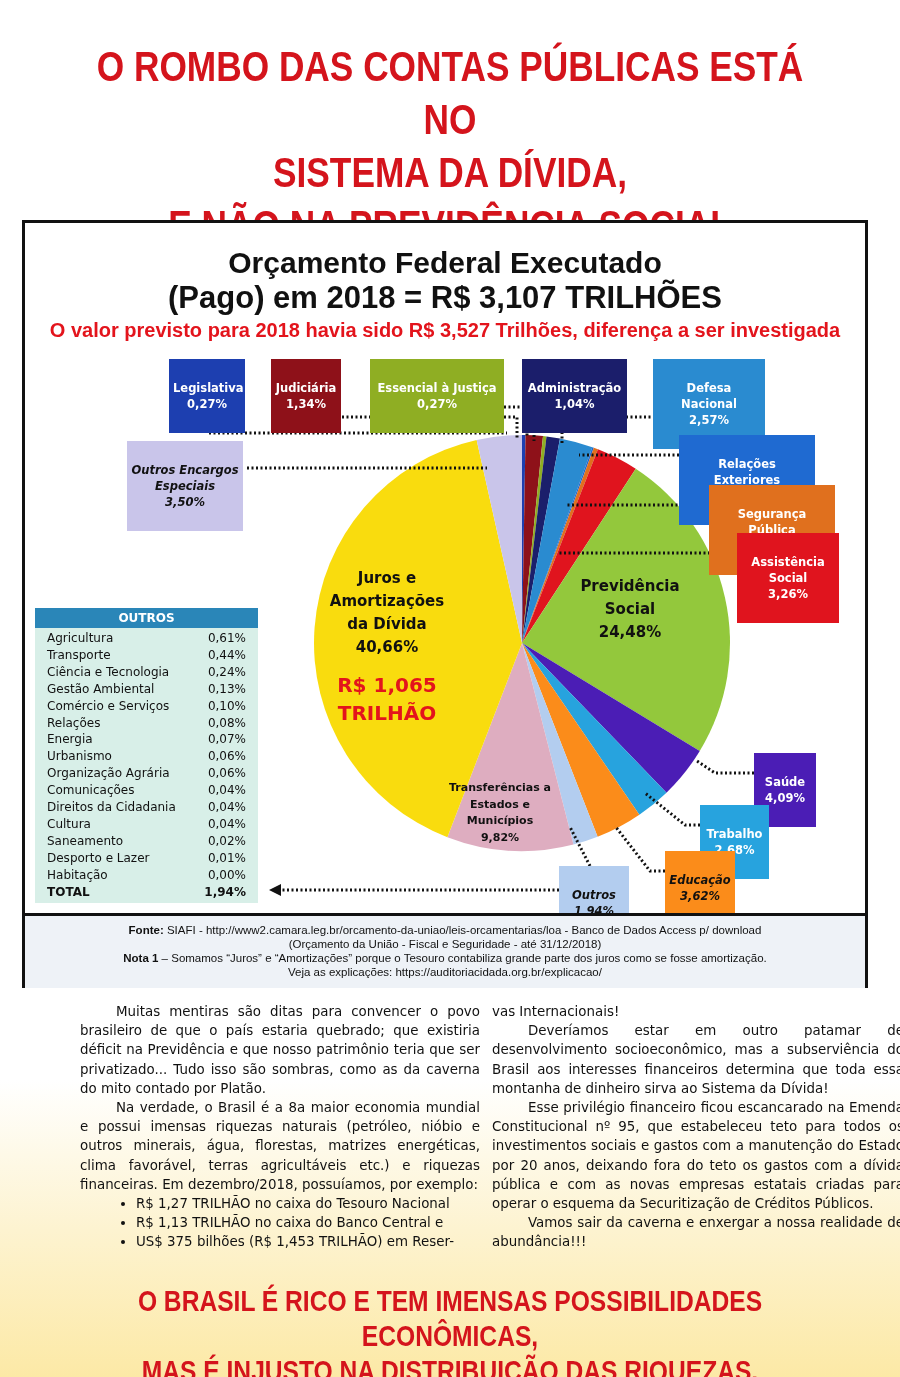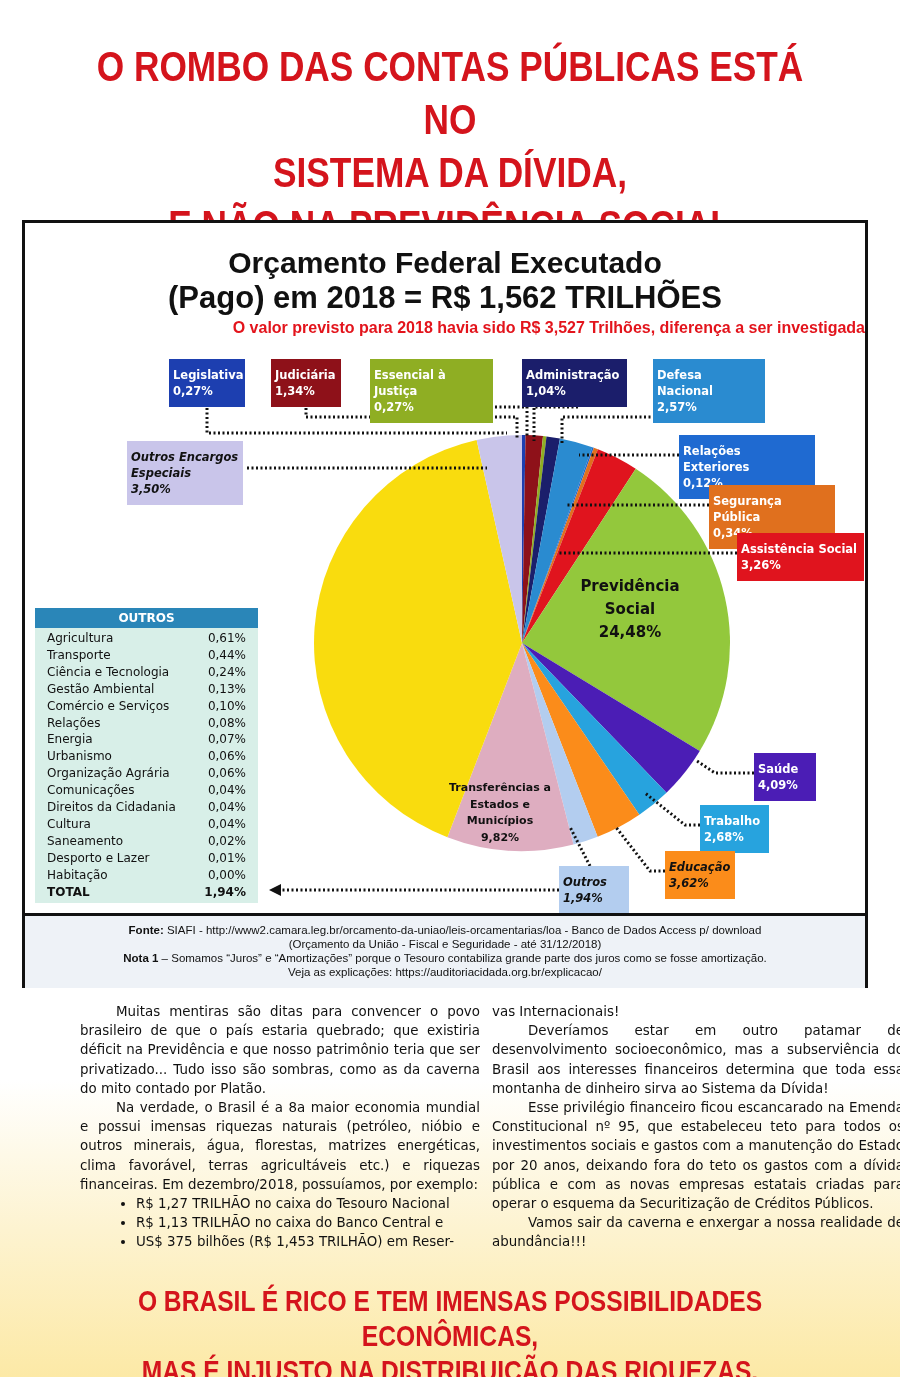--- a/index.html
+++ b/index.html
@@ -5,25 +5,25 @@
   html,body{margin:0;padding:0;}
   body{width:900px;height:1377px;position:relative;overflow:hidden;
        background:linear-gradient(to bottom,#ffffff 0px,#ffffff 1080px,#fdf3d0 1230px,#fce9a6 1377px);
        font-family:"DejaVu Sans",sans-serif;}
   .headline{position:absolute;left:0;top:40px;width:900px;text-align:center;color:#d4141c;
      font-family:"Liberation Sans",sans-serif;font-weight:bold;font-size:43px;line-height:53px;
      transform:scaleX(0.82);transform-origin:center top;letter-spacing:0px;}
   .frame{position:absolute;left:22px;top:220px;width:846px;height:768px;border:3px solid #111;background:#fff;box-sizing:border-box;}
   .chart-title{position:absolute;left:0;top:22px;width:100%;text-align:center;font-family:"Liberation Sans",sans-serif;
      font-weight:bold;font-size:30px;line-height:35px;color:#111;}
-  .chart-sub{position:absolute;left:0;top:96px;width:100%;text-align:right;font-family:"Liberation Sans",sans-serif;
-     font-weight:bold;font-size:16px;color:#e3141c;}
+  .chart-sub{position:absolute;left:0;top:96px;width:100%;text-align:center;font-family:"Liberation Sans",sans-serif;
+     font-weight:bold;font-size:20px;color:#e3141c;}
   svg#pie{position:absolute;left:0;top:0;}
-  .lbox{position:absolute;box-sizing:border-box;font-family:"DejaVu Sans",sans-serif;font-weight:bold;
-     font-size:11.5px;line-height:16px;padding:8px 4px;color:#fff;}
+  .lbox{position:absolute;box-sizing:border-box;text-align:center;font-family:"DejaVu Sans",sans-serif;font-weight:bold;
+     font-size:11.5px;line-height:16px;padding:21px 4px;color:#fff;}
   .lbox.dark{color:#111;font-style:italic;}
   .inlbl{position:absolute;text-align:center;font-family:"DejaVu Sans",sans-serif;font-weight:bold;color:#111;}
   .outros-table{position:absolute;left:10px;top:385px;width:223px;background:#d8efe8;font-family:"DejaVu Sans",sans-serif;}
   .outros-table .th{background:#2a86b8;color:#fff;text-align:center;font-weight:bold;font-size:12px;padding:3px 0;}
   .outros-table .row{display:flex;justify-content:space-between;padding:0 12px 0 12px;font-size:12px;line-height:16.9px;color:#111;}
   .outros-table .row.total{font-weight:bold;}
   .source{position:absolute;left:0;top:690px;width:100%;height:75px;border-top:3px solid #111;background:#eef2f7;
      text-align:center;font-family:"Liberation Sans",sans-serif;font-size:11.5px;line-height:14px;color:#111;padding-top:7px;box-sizing:border-box;}
   .source b{font-weight:bold;}
   .body-col{position:absolute;top:1002px;width:400px;font-family:"DejaVu Sans",sans-serif;font-size:13.4px;line-height:19.2px;color:#111;text-align:justify;margin-left:32px;}
@@ -39,21 +39,21 @@
 
 <div class="headline">
   <div>O ROMBO DAS CONTAS PÚBLICAS ESTÁ NO</div>
   <div>SISTEMA DA DÍVIDA,</div>
   <div>E NÃO NA PREVIDÊNCIA SOCIAL</div>
 </div>
 
 <div class="frame">
   <div class="chart-title">
     <div>Orçamento Federal Executado</div>
-    <div style="font-size:31px;">(Pago) em 2018 = R$ 1,562 TRILHÕES</div>
+    <div style="font-size:31px;">(Pago) em 2018 = R$ 3,107 TRILHÕES</div>
   </div>
   <div class="chart-sub">O valor previsto para 2018 havia sido R$ 3,527 Trilhões, diferença a ser investigada</div>
 
   <svg id="pie" width="840" height="690">
     <g id="slices">
         <path d="M497,420 L497.00,212.00 A208,208 0 0 1 500.53,212.03 Z" fill="#1d3fb0"></path>
         <path d="M497,420 L500.53,212.03 A208,208 0 0 1 518.01,213.06 Z" fill="#8e1119"></path>
         <path d="M497,420 L518.01,213.06 A208,208 0 0 1 521.51,213.45 Z" fill="#8fae23"></path>
         <path d="M497,420 L521.51,213.45 A208,208 0 0 1 534.95,215.49 Z" fill="#1b1e6b"></path>
         <path d="M497,420 L534.95,215.49 A208,208 0 0 1 567.33,224.25 Z" fill="#2a8bd0"></path>
@@ -89,41 +89,41 @@
     </svg>
 
   <div class="lbox" style="left:144px;top:136px;width:76px;background:#1d3fb0;">
     <div>Legislativa</div>
     <div>0,27%</div>
   </div>
   <div class="lbox" style="left:246px;top:136px;width:70px;background:#8e1119;">
     <div>Judiciária</div>
     <div>1,34%</div>
   </div>
-  <div class="lbox" style="left:345px;top:136px;width:123px;background:#8fae23;">
+  <div class="lbox" style="left:345px;top:136px;width:134px;background:#8fae23;">
     <div>Essencial à Justiça</div>
     <div>0,27%</div>
   </div>
   <div class="lbox" style="left:497px;top:136px;width:105px;background:#1b1e6b;">
     <div>Administração</div>
     <div>1,04%</div>
   </div>
   <div class="lbox" style="left:628px;top:136px;width:112px;background:#2a8bd0;">
     <div>Defesa Nacional</div>
     <div>2,57%</div>
   </div>
   <div class="lbox" style="left:654px;top:212px;width:136px;background:#1f6ad1;">
     <div>Relações Exteriores</div>
     <div>0,12%</div>
   </div>
   <div class="lbox" style="left:684px;top:262px;width:126px;background:#e0701e;">
     <div>Segurança Pública</div>
     <div>0,34%</div>
   </div>
-  <div class="lbox" style="left:712px;top:310px;width:127px;background:#e0141e;">
+  <div class="lbox" style="left:712px;top:310px;width:102px;background:#e0141e;">
     <div>Assistência Social</div>
     <div>3,26%</div>
   </div>
   <div class="lbox dark" style="left:102px;top:218px;width:116px;background:#c9c5ea;font-size:11.5px;line-height:16px;">
     <div>Outros Encargos</div>
     <div>Especiais</div>
     <div>3,50%</div>
   </div>
   <div class="lbox" style="left:729px;top:530px;width:62px;background:#4b1db5;">
     <div>Saúde</div>
@@ -135,20 +135,30 @@
   </div>
   <div class="lbox dark" style="left:640px;top:628px;width:70px;background:#fb8c1a;">
     <div>Educação</div>
     <div>3,62%</div>
   </div>
   <div class="lbox dark" style="left:534px;top:643px;width:70px;background:#b3cdef;">
     <div>Outros</div>
     <div>1,94%</div>
   </div>
 
+  <div class="inlbl" style="left:282px;top:344px;width:160px;font-size:15px;line-height:23px;">
+    <div>Juros e</div>
+    <div>Amortizações</div>
+    <div>da Dívida</div>
+    <div>40,66%</div>
+    <div style="color:#e3141c;font-size:20px;line-height:28px;margin-top:12px;">
+      <div>R$ 1,065</div>
+      <div>TRILHÃO</div>
+    </div>
+  </div>
   <div class="inlbl" style="left:540px;top:352px;width:130px;font-size:15px;line-height:23px;">
     <div>Previdência</div>
     <div>Social</div>
     <div>24,48%</div>
   </div>
   <div class="inlbl" style="left:410px;top:557px;width:130px;font-size:11px;line-height:16.5px;">
     <div>Transferências a</div>
     <div>Estados e</div>
     <div>Municípios</div>
     <div>9,82%</div>

